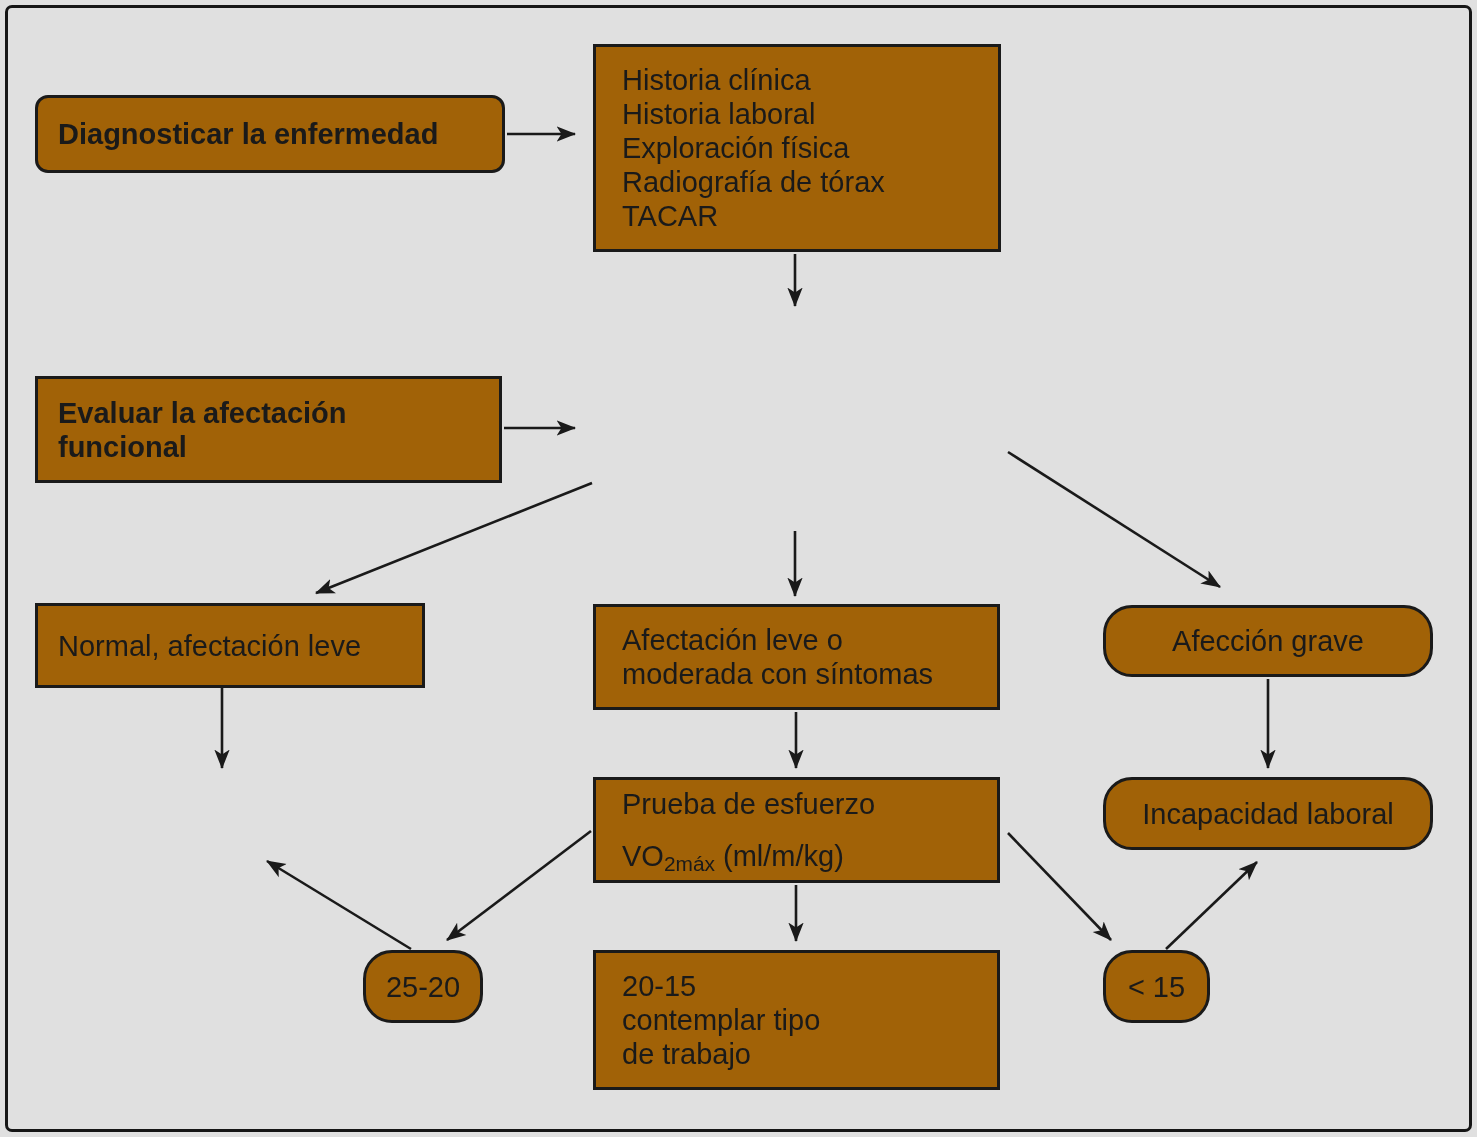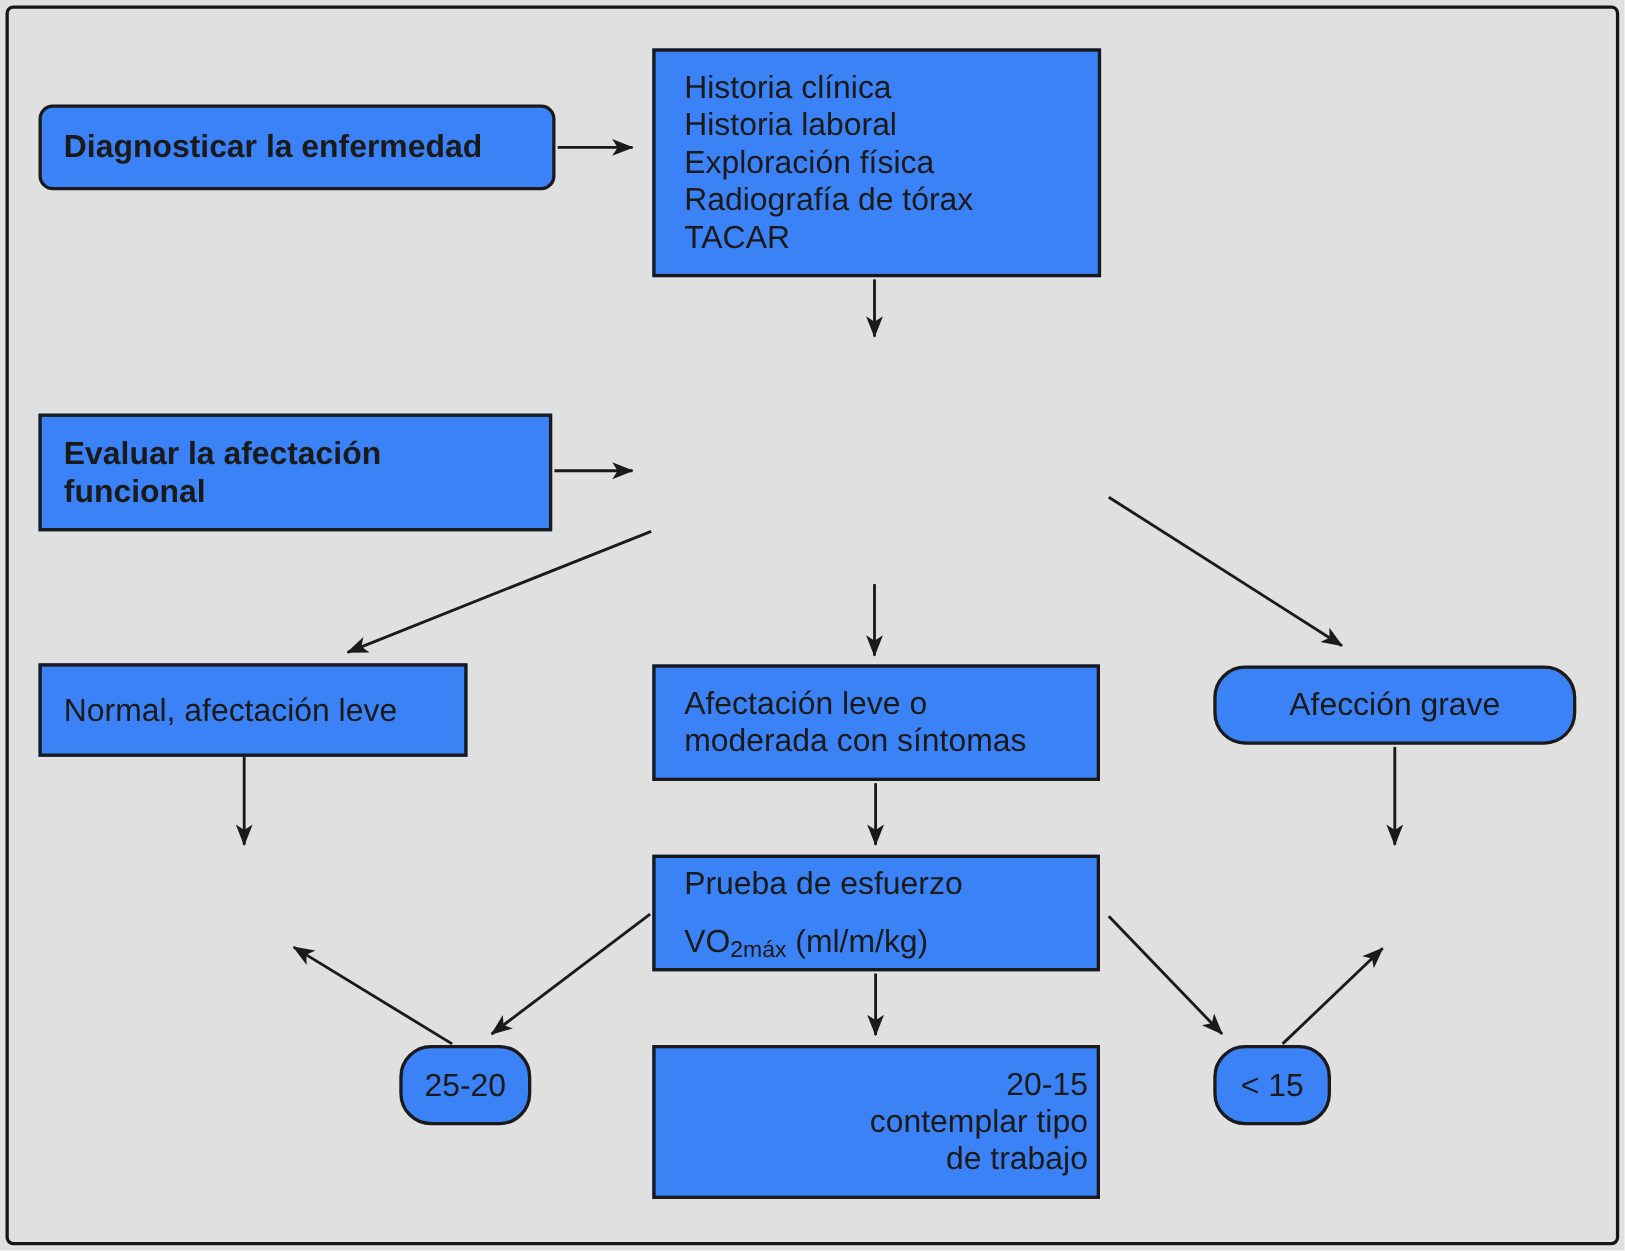--- a/index.html
+++ b/index.html
@@ -14,21 +14,21 @@
   }
   .frame{
     position:absolute;inset:5px;
     border:3.5px solid #161616;
     border-radius:7px;
     pointer-events:none;
   }
   .arrows{position:absolute;left:0;top:0;width:1477px;height:1137px;z-index:1;}
   .box{
     position:absolute;
-    background:#3b82f6;
+    background:#a16207;
     border:3px solid #1a1a1a;
     box-sizing:border-box;
     display:flex;
     flex-direction:column;
     justify-content:center;
     font-size:29px;
     line-height:34px;
     z-index:2;
   }
   .box.pad-lg{padding-left:26px;padding-right:8px;}
@@ -102,26 +102,29 @@
   <div class="box center" style="left:1103px;top:605px;width:330px;height:72px;">
     <div>Afección grave</div>
   </div>
 
 
   <div class="box pad-lg" style="left:593px;top:777px;width:407px;height:106px;gap:18px;">
     <div>Prueba de esfuerzo</div>
     <div><span>VO</span><sub class="ss">2máx</sub><span> (ml/m/kg)</span></div>
   </div>
 
+  <div class="box center" style="left:1103px;top:777px;width:330px;height:73px;">
+    <div>Incapacidad laboral</div>
+  </div>
 
   <div class="box center" style="left:363px;top:950px;width:120px;height:73px;">
     <div>25-20</div>
   </div>
 
-  <div class="box pad-lg" style="left:593px;top:950px;width:407px;height:140px;text-align:right;">
+  <div class="box pad-lg" style="left:593px;top:950px;width:407px;height:140px;">
     <div>20-15</div>
     <div>contemplar tipo</div>
     <div>de trabajo</div>
   </div>
 
   <div class="box center" style="left:1103px;top:950px;width:107px;height:73px;">
     <div>&lt; 15</div>
   </div>
 
   <div class="frame"></div>

